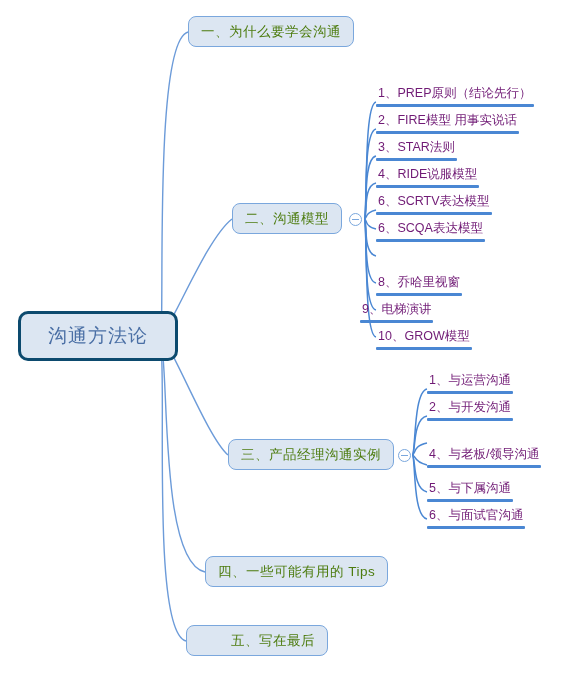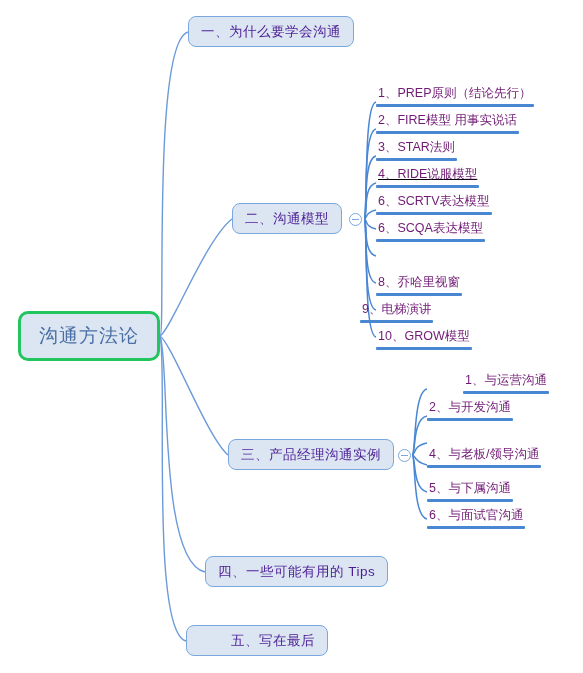--- a/index.html
+++ b/index.html
@@ -25,25 +25,25 @@
     top: 0;
     width: 583px;
     height: 673px;
     pointer-events: none;
   }
   
   .root-node {
     position: absolute;
     left: 18px;
     top: 311px;
-    width: 142px;
+    width: 160px;
     height: 50px;
     box-sizing: border-box;
     background: #dce6f2;
-    border: 3px solid #22c55e;
+    border: 3px solid #0c4a6e;
     border-radius: 10px;
     display: flex;
     align-items: center;
     justify-content: center;
   }
   .root-node .root-label {
     font-size: 19px;
     color: #4a6fa5;
     letter-spacing: 1px;
     white-space: nowrap;
@@ -56,21 +56,21 @@
     border: 1.5px solid #7aa7dd;
     border-radius: 8px;
     display: flex;
     align-items: center;
     justify-content: center;
     padding: 0 12px;
     height: 31px;
   }
   .branch-node .branch-label {
     font-size: 13.5px;
-    color: #4c1d95;
+    color: #4d7c0f;
     white-space: nowrap;
     letter-spacing: 0.5px;
   }
   
   .toggle {
     position: absolute;
     width: 13px;
     height: 13px;
     box-sizing: border-box;
     border: 1px solid #7aa7dd;
@@ -166,21 +166,21 @@
     <span class="leaf-underline" style="width: 158px;"></span>
   </div>
   <div class="leaf" style="left:376px; top:112px;">
     <span class="leaf-label">2、FIRE模型 用事实说话</span>
     <span class="leaf-underline" style="width: 143px;"></span>
   </div>
   <div class="leaf" style="left:376px; top:139px;">
     <span class="leaf-label">3、STAR法则</span>
     <span class="leaf-underline" style="width: 81px;"></span>
   </div>
-  <div class="leaf" style="left:376px; top:166px;text-decoration:underline;">
+  <div class="leaf" style="left:376px; top:166px;">
     <span class="leaf-label">4、RIDE说服模型</span>
     <span class="leaf-underline" style="width: 103px;"></span>
   </div>
   <div class="leaf" style="left:376px; top:193px;">
     <span class="leaf-label">6、SCRTV表达模型</span>
     <span class="leaf-underline" style="width: 116px;"></span>
   </div>
   <div class="leaf" style="left:376px; top:220px;">
     <span class="leaf-label">6、SCQA表达模型</span>
     <span class="leaf-underline" style="width: 109px;"></span>
@@ -198,21 +198,21 @@
     <span class="leaf-underline" style="width: 96px;"></span>
   </div>
 
   <div class="branch-node" style="left:228px; top:439px;">
     <span class="branch-label">三、产品经理沟通实例</span>
   </div>
   <div class="toggle" style="left:398px; top:449px;">
     <span class="bar"></span>
   </div>
 
-  <div class="leaf" style="left:427px; top:372px;margin-left:36px;">
+  <div class="leaf" style="left:427px; top:372px;">
     <span class="leaf-label">1、与运营沟通</span>
     <span class="leaf-underline" style="width: 86px;"></span>
   </div>
   <div class="leaf" style="left:427px; top:399px;">
     <span class="leaf-label">2、与开发沟通</span>
     <span class="leaf-underline" style="width: 86px;"></span>
   </div>
   <div class="leaf" style="left:427px; top:446px;text-align:right;">
     <span class="leaf-label">4、与老板/领导沟通</span>
     <span class="leaf-underline" style="width: 114px;"></span>

